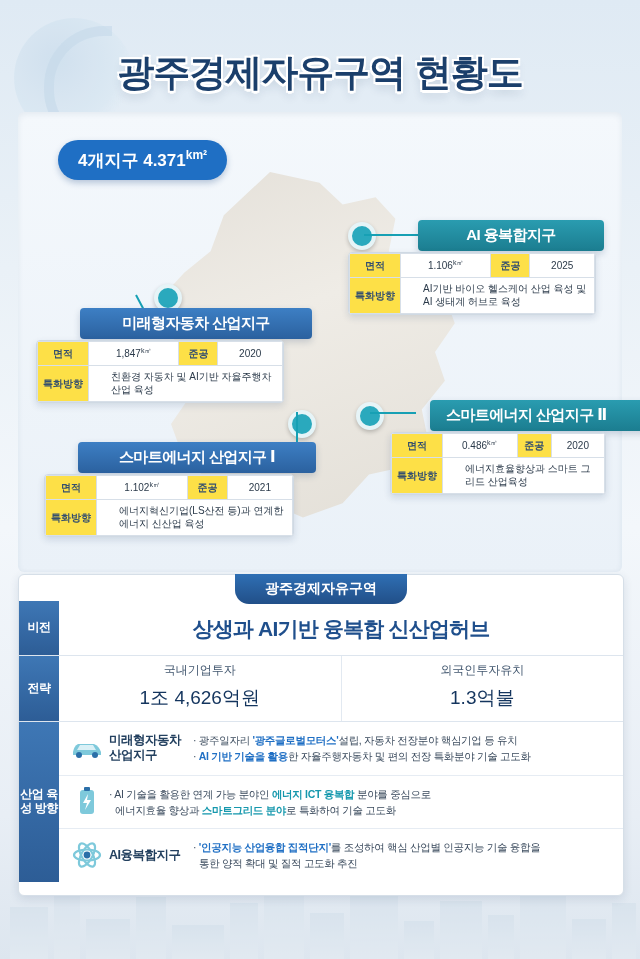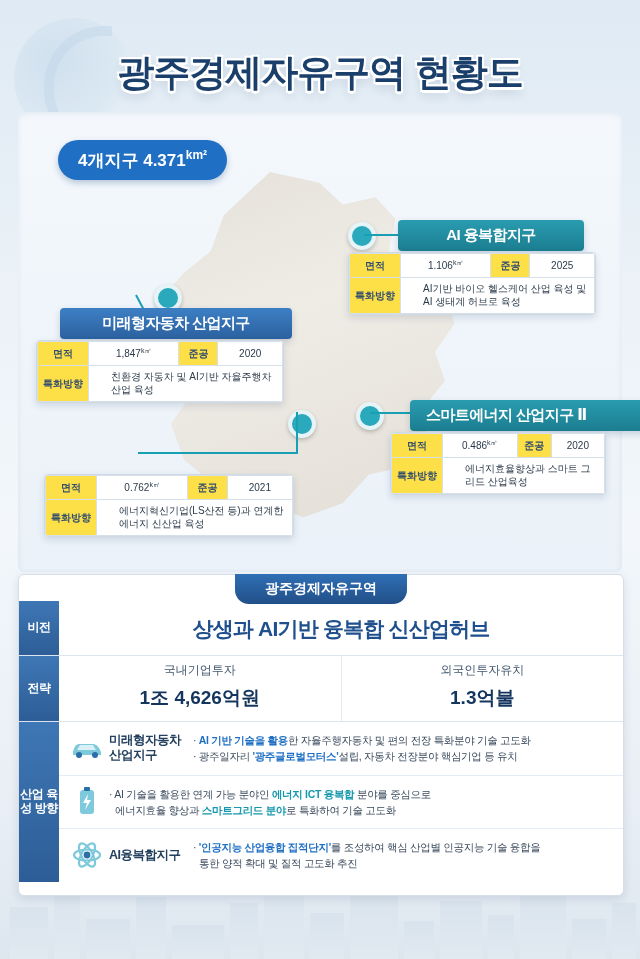--- a/index.html
+++ b/index.html
@@ -115,20 +115,21 @@
   .info td.txt{text-align:left;padding-left:22px;}
   .info .sup{font-size:7px;vertical-align:super;}
 
   .title-pill{
     position:absolute;
     color:#fff;font-weight:bold;font-size:15px;letter-spacing:-.6px;
     padding:6px 16px;border-radius:4px;
     background:linear-gradient(180deg,#3d7fc4,#2b619f);
     box-shadow:0 3px 7px rgba(30,60,100,.2);
     white-space:nowrap;
+    margin-left:20px;
   }
   .title-pill.teal{background:linear-gradient(180deg,#2a9cb0,#1b7d90);}
 
   
   .panel{
     position:absolute;left:18px;top:546px;width:604px;height:320px;
     background:#ffffff;border-radius:6px;border:1px solid #d6dfe8;
     box-shadow:0 3px 10px rgba(30,60,100,.12);
     margin-top:28px;
   }
@@ -151,21 +152,21 @@
     flex:1;display:flex;align-items:center;justify-content:center;
     padding:14px 0 12px;
     font-size:21px;font-weight:bold;color:#1f4f8c;letter-spacing:-.8px;
   }
   .strategy-body{flex:1;display:flex;}
   .scell{
     flex:1;text-align:center;padding:6px 8px 10px;border-right:1px solid #e2e9f1;
   }
   .scell:last-child{border-right:none;}
   .scell .k{font-size:12px;color:#41566e;margin-bottom:6px;}
-  .scell .v{font-size:19px;font-weight:bold;color:#14355e;}
+  .scell .v{font-size:19px;font-weight:normal;color:#14355e;}
   .ind-body{flex:1;}
   .ind{
     display:flex;align-items:center;border-bottom:1px solid #e6ecf3;padding:10px 6px;
   }
   .ind:last-child{border-bottom:none;}
   .ico{
     width:44px;flex:0 0 44px;display:flex;align-items:center;justify-content:center;
   }
   .ind-name{
     width:84px;flex:0 0 84px;font-size:12.5px;font-weight:bold;color:#23405f;line-height:1.25;letter-spacing:-.5px;
@@ -270,26 +271,27 @@
           <td class="val">2020</td>
         </tr>
         <tr>
           <td class="lb2">특화방향</td>
           <td class="txt" colspan="3">에너지효율향상과 스마트 그리드 산업육성</td>
         </tr>
       </tbody>
         </table>
     </div>
 
+    <div class="title-pill" style="left:40px;top:330px;width:206px;text-align:center;">스마트에너지 산업지구 Ⅰ</div>
     <div class="info" style="left:26px;top:362px;width:248px;">
       <table>
         <tbody>
             <tr>
           <td class="lb2">면적</td>
-          <td class="val"><span>0.762</span><span class="sup">k㎡</span></td>
+          <td class="val"><span>1.102</span><span class="sup">k㎡</span></td>
           <td class="lb2">준공</td>
           <td class="val">2021</td>
         </tr>
         <tr>
           <td class="lb2">특화방향</td>
           <td class="txt" colspan="3">에너지혁신기업(LS산전 등)과 연계한 에너지 신산업 육성</td>
         </tr>
       </tbody>
         </table>
     </div>
@@ -330,22 +332,22 @@
           <div class="ico">
             <svg width="34" height="22" viewBox="0 0 34 22" aria-hidden="true">
               <path d="M3 15 q1-6 5-8 h16 q5 2 7 8 v3 h-28z" fill="#7ec9db"></path>
               <circle cx="9" cy="18" r="3" fill="#2b6fa8"></circle>
               <circle cx="25" cy="18" r="3" fill="#2b6fa8"></circle>
               <path d="M10 8 h13 l3 5 h-19z" fill="#d9f0f6"></path>
             </svg>
           </div>
           <div class="ind-name">미래형자동차 산업지구</div>
           <div class="ind-desc">
+            <div class="bullet">광주일자리 <span class="b-blue">'광주글로벌모터스'</span>설립, 자동차 전장분야 핵심기업 등 유치</div>
             <div class="bullet"><span class="b-blue">AI 기반 기술을 활용</span>한 자율주행자동차 및 편의 전장 특화분야 기술 고도화</div>
-            <div class="bullet">광주일자리 <span class="b-blue">'광주글로벌모터스'</span>설립, 자동차 전장분야 핵심기업 등 유치</div>
           </div>
         </div>
 
         <div class="ind">
           <div class="ico">
             <svg width="24" height="30" viewBox="0 0 24 30" aria-hidden="true">
               <rect x="5" y="3" width="14" height="24" rx="3" fill="#7ec9db"></rect>
               <rect x="9" y="0" width="6" height="4" rx="1" fill="#2b6fa8"></rect>
               <path d="M13 7 l-5 9 h4 l-2 7 6-10 h-4z" fill="#ffffff"></path>
             </svg>

